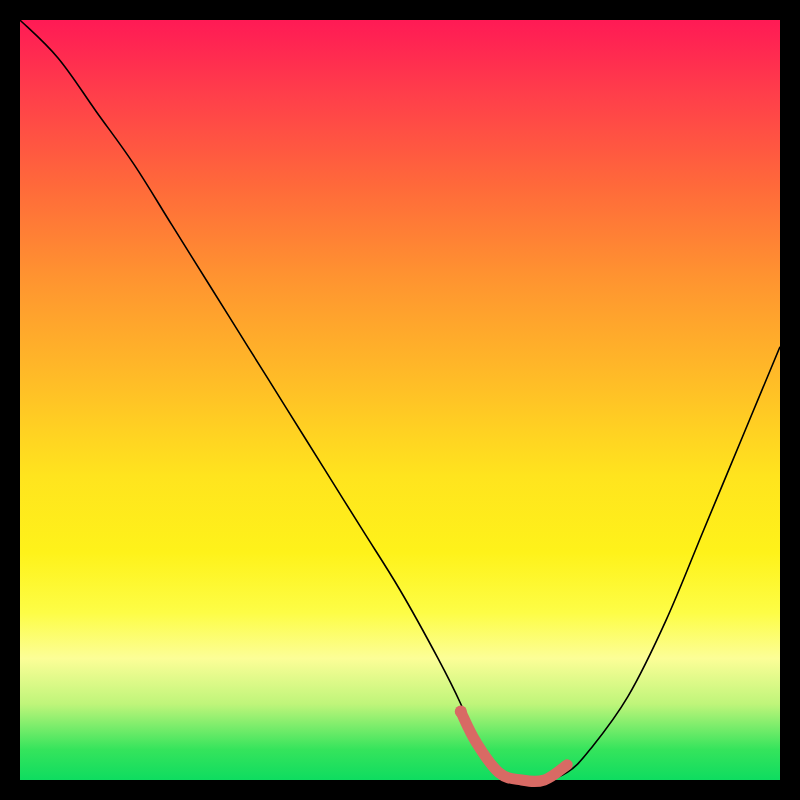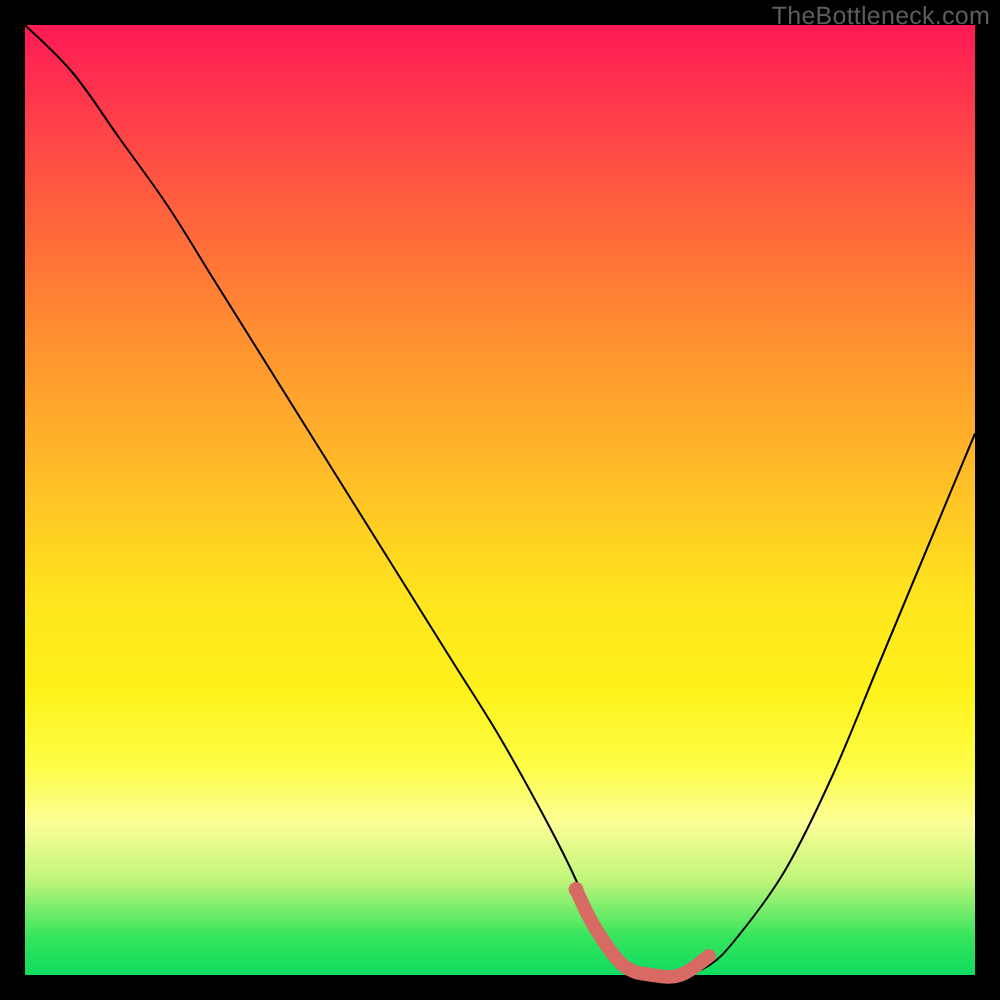--- a/index.html
+++ b/index.html
@@ -62,21 +62,20 @@
   }
   .highlight-dot {
     fill: #d86a64;
   }
 </style>
 </head>
 <body>
 
 <div class="frame">
 
-  <div class="watermark">TheBottleneck.com</div>
 
   <div class="plot-area">
     <svg class="curve" viewBox="0 0 760 760">
       <path id="main-path" class="main-curve" d="M 0,0 C 6.84,6.84 24.32,21.583999999999993 38,38 C 51.68,54.41600000000001 62.32,72.04800000000006 76,91.20000000000005 C 89.68,110.35200000000003 100.32,123.87999999999998 114,144.39999999999998 C 127.68,164.92 138.32,183.31200000000004 152,205.20000000000005 C 165.68,227.08800000000005 176.32,244.112 190,266 C 203.68,287.888 214.32,304.91200000000003 228,326.8 C 241.68,348.688 252.32,365.71200000000005 266,387.6 C 279.68,409.488 290.32,426.51200000000006 304,448.40000000000003 C 317.68,470.288 328.32,487.312 342,509.2 C 355.68,531.088 366.32,546.744 380,570 C 393.68,593.256 407.05600000000004,617.88 418.00000000000006,638.4 C 428.9440000000001,658.92 433.96,668.952 440.79999999999995,684 C 447.63999999999993,699.048 449.15999999999997,709.688 456,722 C 462.84000000000003,734.312 470.592,745.56 478.8,752.4 C 487.00800000000004,759.24 493.39200000000005,758.632 501.6,760 C 509.808,761.368 516.192,761.368 524.4,760 C 532.608,758.632 538.992,757.872 547.1999999999999,752.4 C 555.4079999999999,746.928 559.056,743.28 570,729.6 C 580.944,715.9200000000001 594.32,699.656 608,676.4 C 621.68,653.144 632.32,630.496 646,600.4 C 659.68,570.304 670.32,542.0319999999999 684,509.2 C 697.68,476.368 708.32,450.832 722,418 C 735.68,385.168 753.16,343.216 760,326.8"></path>
       <path id="hl-path" class="highlight" d="M 440.79999999999995,691.6 C 443.53599999999994,697.072 449.15999999999997,711.056 456,722 C 462.84000000000003,732.944 470.592,745.56 478.8,752.4 C 487.00800000000004,759.24 493.39200000000005,758.632 501.6,760 C 509.808,761.368 516.192,762.736 524.4,760 C 532.608,757.264 543.0959999999999,747.536 547.1999999999999,744.8"></path>
       <circle id="hl-dot" class="highlight-dot" r="6" cx="440.79999999999995" cy="691.6"></circle>
     </svg>
   </div>
 
 </div>

